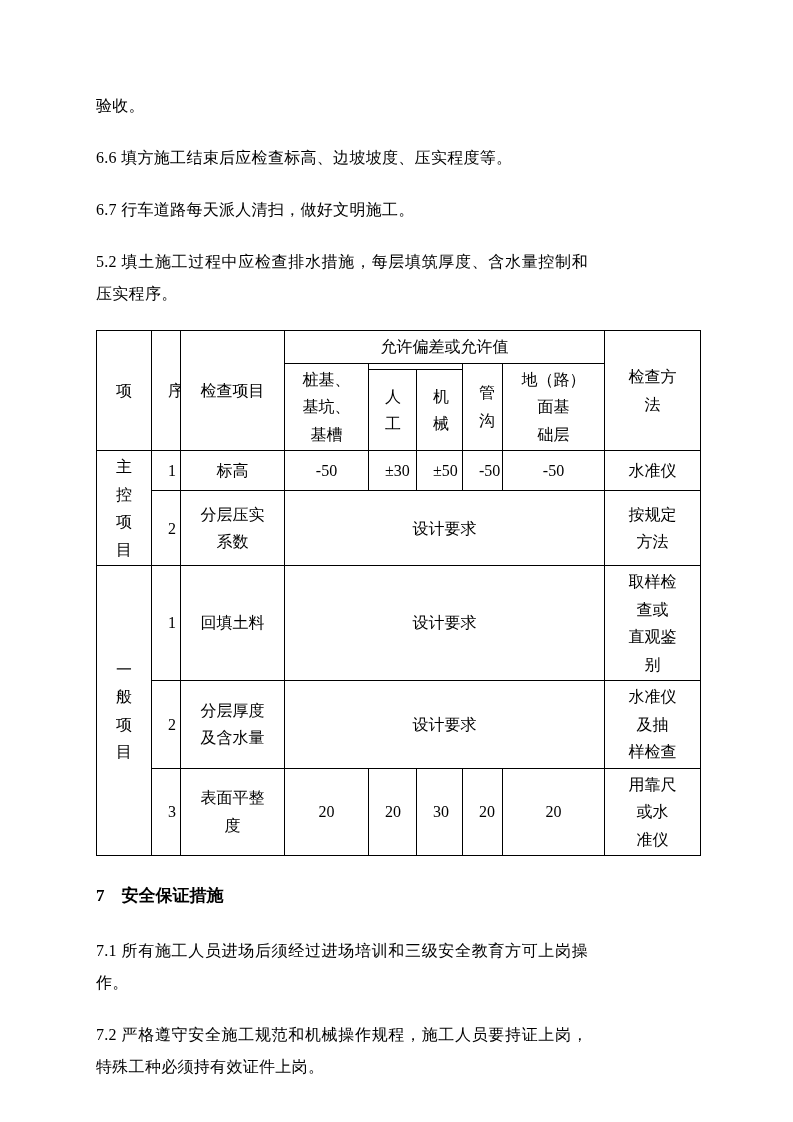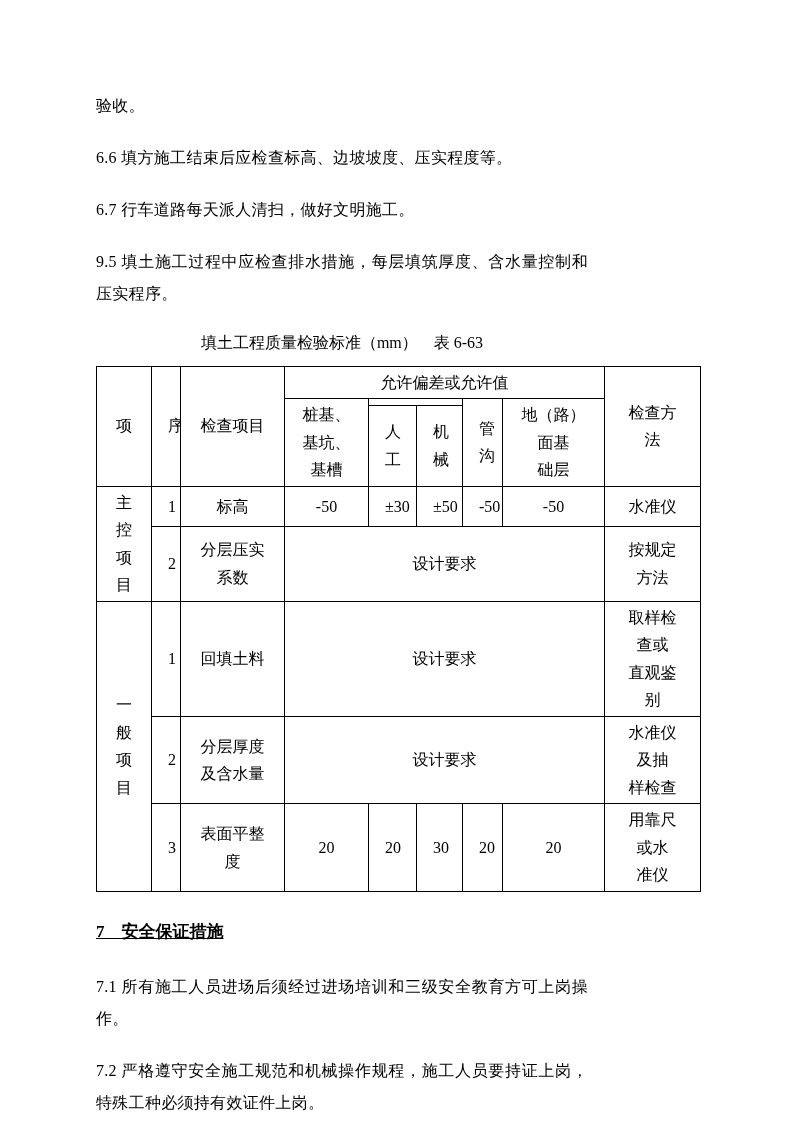--- a/index.html
+++ b/index.html
@@ -43,34 +43,32 @@
     white-space: pre-line;
     line-height: 1.72;
     padding: 2px 16px;
     overflow: hidden;
   }
   .section-heading {
     font-size: 17px;
     font-weight: bold;
     margin: 4px 0 26px 0;
     line-height: 1.6;
-    text-decoration: underline;
   }
 </style>
 </head>
 <body>
 
 <div class="page">
 
   <p class="para">验收。</p>
   <p class="para">6.6 填方施工结束后应检查标高、边坡坡度、压实程度等。</p>
   <p class="para">6.7 行车道路每天派人清扫，做好文明施工。</p>
-  <p class="para">9.5 填土施工过程中应检查排水措施，每层填筑厚度、含水量控制和压实程序。</p>
+  <p class="para">5.2 填土施工过程中应检查排水措施，每层填筑厚度、含水量控制和压实程序。</p>
 
-  <div class="table-title">填土工程质量检验标准（mm）　表 6-63</div>
 
   <table class="qtable">
     <colgroup>
       <col style="width:55px">
       <col style="width:29px">
       <col style="width:104px">
       <col style="width:84px">
       <col style="width:48px">
       <col style="width:46px">
       <col style="width:40px">

